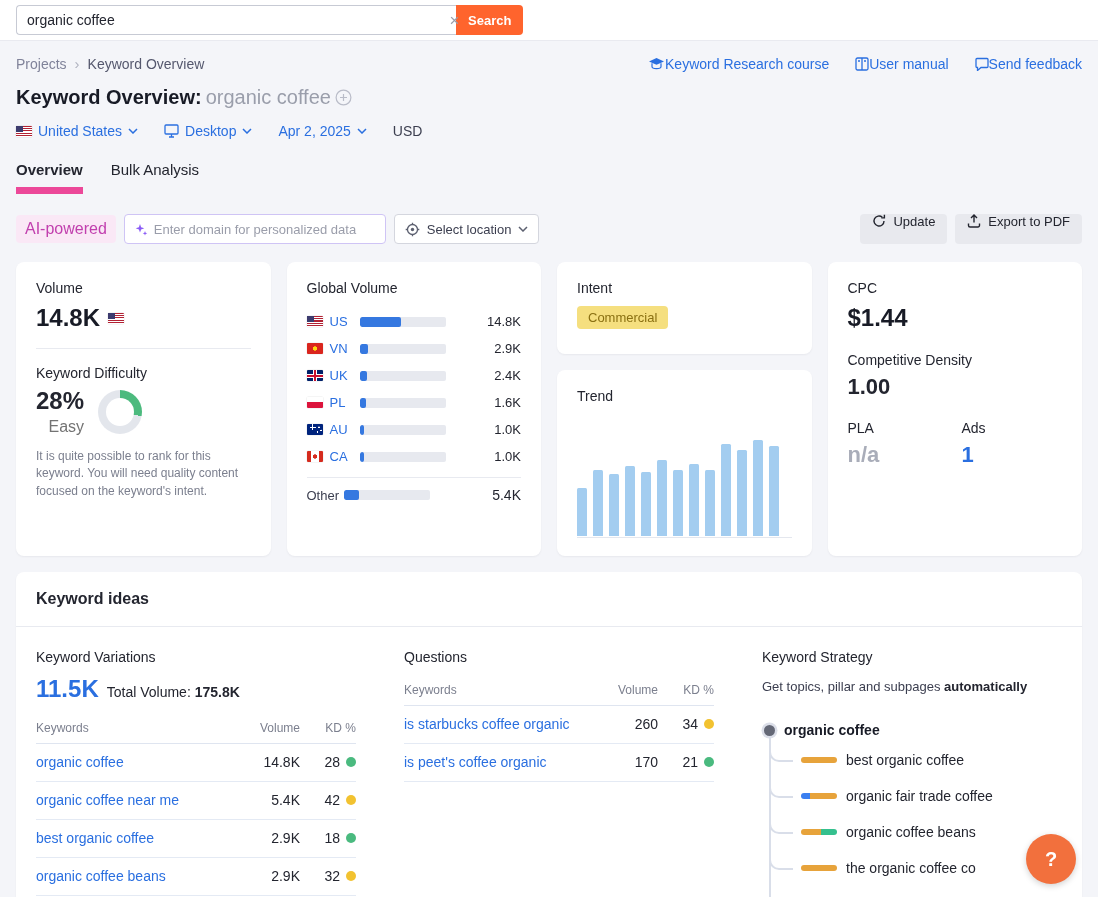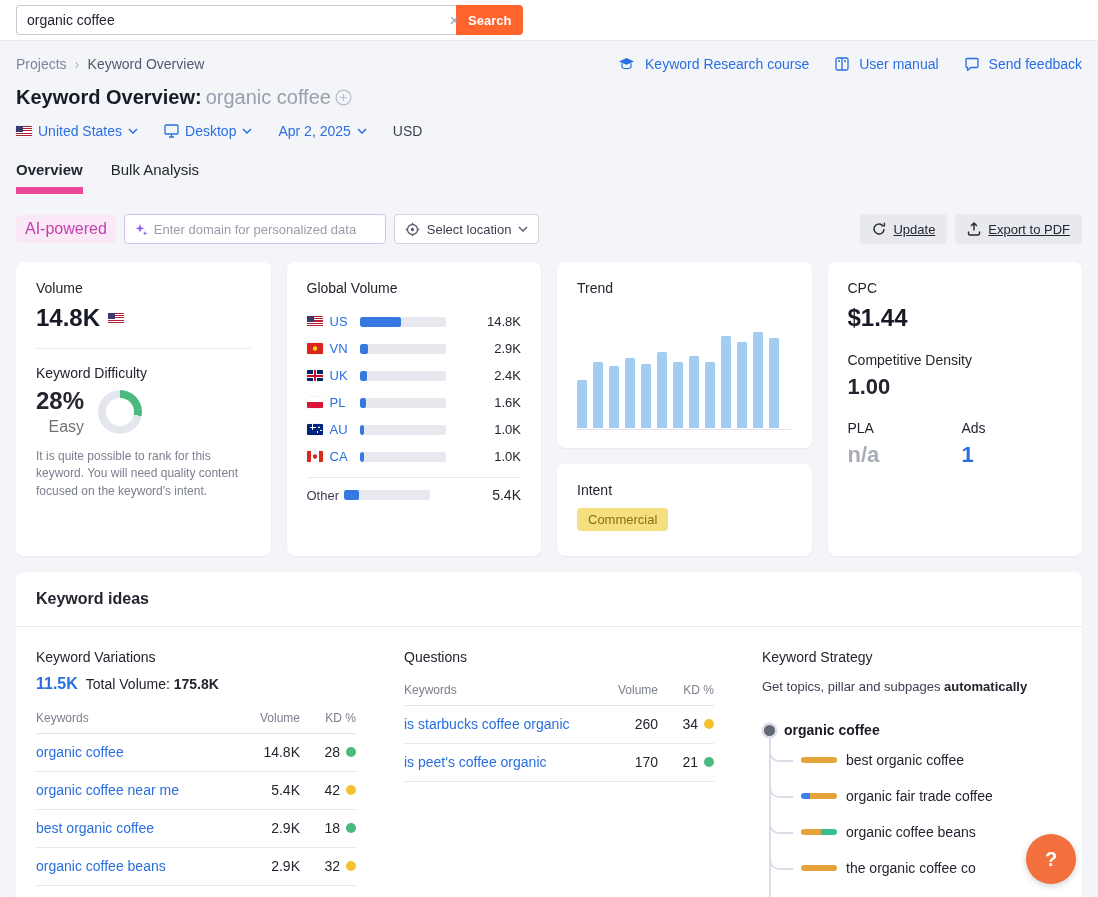--- a/index.html
+++ b/index.html
@@ -27,21 +27,21 @@
   }
 
   .page { padding:0 16px; }
 
   
   .crumb-row { display:flex; justify-content:space-between; align-items:center; margin-top:14px; font-size:14px; }
   .breadcrumb { color:#80839a; display:flex; align-items:center; gap:8px; }
   .crumb-current { color:#55586e; }
   .crumb-sep { color:#b0b3c0; font-size:15px; }
   .header-links { display:flex; gap:26px; }
-  .hlink { color:#2a6fe0; display:flex; align-items:center; gap:10px; font-size:14px; }
+  .hlink { color:#2a6fe0; display:flex; align-items:center; gap:0; font-size:14px; }
   .hlink svg { flex:none; }
 
   
   .title-row { margin-top:14px; display:flex; align-items:center; gap:4px; }
   .title-main { font-size:20px; font-weight:bold; color:#181b26; }
   .title-kw { font-size:20px; color:#9a9eab; }
 
   
   .filters-row { margin-top:14px; display:flex; align-items:center; gap:26px; font-size:14px; }
   .filter { color:#2a6fe0; display:flex; align-items:center; gap:6px; cursor:pointer; }
@@ -55,21 +55,21 @@
 
   
   .toolbar { margin-top:20px; display:flex; align-items:center; }
   .ai-pill { background:#fae8f6; color:#c13fae; font-size:16px; padding:5px 9px; border-radius:4px; }
   .domain-box { margin-left:8px; width:262px; height:30px; background:#fff; border:1px solid #cfc4f5; border-radius:4px; display:flex; align-items:center; padding:0 9px; gap:6px; }
   .domain-input { border:none; outline:none; flex:1; font-size:13px; font-family:inherit; color:#23252f; background:transparent; }
   .domain-input::placeholder { color:#9a9daa; }
   .loc-box { margin-left:8px; height:30px; background:#fff; border:1px solid #d4d6de; border-radius:4px; display:flex; align-items:center; padding:0 10px; gap:7px; font-size:13px; color:#3b3e4f; cursor:pointer; }
   .loc-box .chev { color:#5c6070; }
   .toolbar-spacer { flex:1; }
-  .tool-btn { height:30px; background:#e8e9ee; border:none; border-radius:4px; padding:0 12px; font-size:13px; color:#23252f; display:flex; align-items:center; gap:7px; cursor:pointer; font-family:inherit;text-decoration:underline; }
+  .tool-btn { height:30px; background:#e8e9ee; border:none; border-radius:4px; padding:0 12px; font-size:13px; color:#23252f; display:flex; align-items:flex-start; gap:7px; cursor:pointer; font-family:inherit; }
   .tool-btn + .tool-btn { margin-left:8px; }
 
   
   .cards { margin-top:18px; display:grid; grid-template-columns:repeat(4,1fr); gap:16px; height:294px; }
   .card { background:#fff; border-radius:8px; padding:18px 20px; box-shadow:0 1px 2px rgba(30,33,50,.06); }
   .card-title { font-size:14px; color:#23252f; }
   .big { font-size:24px; font-weight:bold; color:#181b26; margin-top:8px; display:flex; align-items:center; gap:8px; }
   .card hr { border:none; border-top:1px solid #e8eaf0; margin:16px 0; }
 
   .kd-row { display:flex; align-items:center; gap:14px; margin-top:6px; }
@@ -131,21 +131,21 @@
 
   
   .ki-card { margin-top:16px; background:#fff; border-radius:8px; box-shadow:0 1px 2px rgba(30,33,50,.06); height:500px; }
   .ki-header { padding:18px 20px; font-size:16px; font-weight:bold; border-bottom:1px solid #e8eaf0; }
   .ki-body { display:flex; padding:22px 20px 0; }
   .ki-col1 { width:320px; margin-right:48px; }
   .ki-col2 { width:310px; margin-right:48px; }
   .ki-col3 { flex:1; }
   .ki-col-title { font-size:14px; color:#23252f; }
   .ki-count-row { margin-top:10px; display:flex; align-items:baseline; gap:8px; }
-  .ki-count { font-size:16px; font-weight:bold; color:#2a6fe0;text-align:right; }
+  .ki-count { font-size:24px; font-weight:bold; color:#2a6fe0;text-align:right; }
   .ki-total { font-size:14px; color:#23252f; }
   .ki-total b { font-weight:bold; }
 
   .kt { margin-top:18px; }
   .kt-head { display:flex; font-size:12px; color:#7b7f8e; padding-bottom:8px; border-bottom:1px solid #dfe5f0; }
   .kt-head .h-kw { flex:1; }
   .kt-head .h-vol { width:60px; text-align:right; }
   .kt-head .h-kd { width:56px; text-align:right; }
   .kt-row { display:flex; align-items:center; padding:9px 0; border-bottom:1px solid #e4eaf4; font-size:14px; }
   .kt-kw { flex:1; color:#2a6fe0; line-height:1.35; padding-right:8px; }
@@ -397,42 +397,42 @@
       <div class="gv-other">
         <span class="lbl">Other</span>
         <span class="gv-track">
             <span class="gv-fill" id="other-fill" style="width: 18%;"></span>
           </span>
         <span class="gv-val">5.4K</span>
       </div>
     </div>
 
     <div class="col3">
+      <div class="card intent-card">
+        <div class="card-title">Intent</div>
+        <span class="intent-badge">Commercial</span>
+      </div>
       <div class="card trend-card">
         <div class="card-title">Trend</div>
         <div class="trend-chart">
             <div class="tbar" style="height: 48%;"></div>
             <div class="tbar" style="height: 66%;"></div>
             <div class="tbar" style="height: 62%;"></div>
             <div class="tbar" style="height: 70%;"></div>
             <div class="tbar" style="height: 64%;"></div>
             <div class="tbar" style="height: 76%;"></div>
             <div class="tbar" style="height: 66%;"></div>
             <div class="tbar" style="height: 72%;"></div>
             <div class="tbar" style="height: 66%;"></div>
             <div class="tbar" style="height: 92%;"></div>
             <div class="tbar" style="height: 86%;"></div>
             <div class="tbar" style="height: 96%;"></div>
             <div class="tbar" style="height: 90%;"></div>
           </div>
       </div>
-      <div class="card intent-card">
-        <div class="card-title">Intent</div>
-        <span class="intent-badge">Commercial</span>
-      </div>
     </div>
 
     <div class="card">
       <div class="card-title">CPC</div>
       <div class="big">
           <span>$1.44</span>
         </div>
       <div class="cpc-gap card-title">Competitive Density</div>
       <div class="mid">1.00</div>
       <div class="pla-ads">

